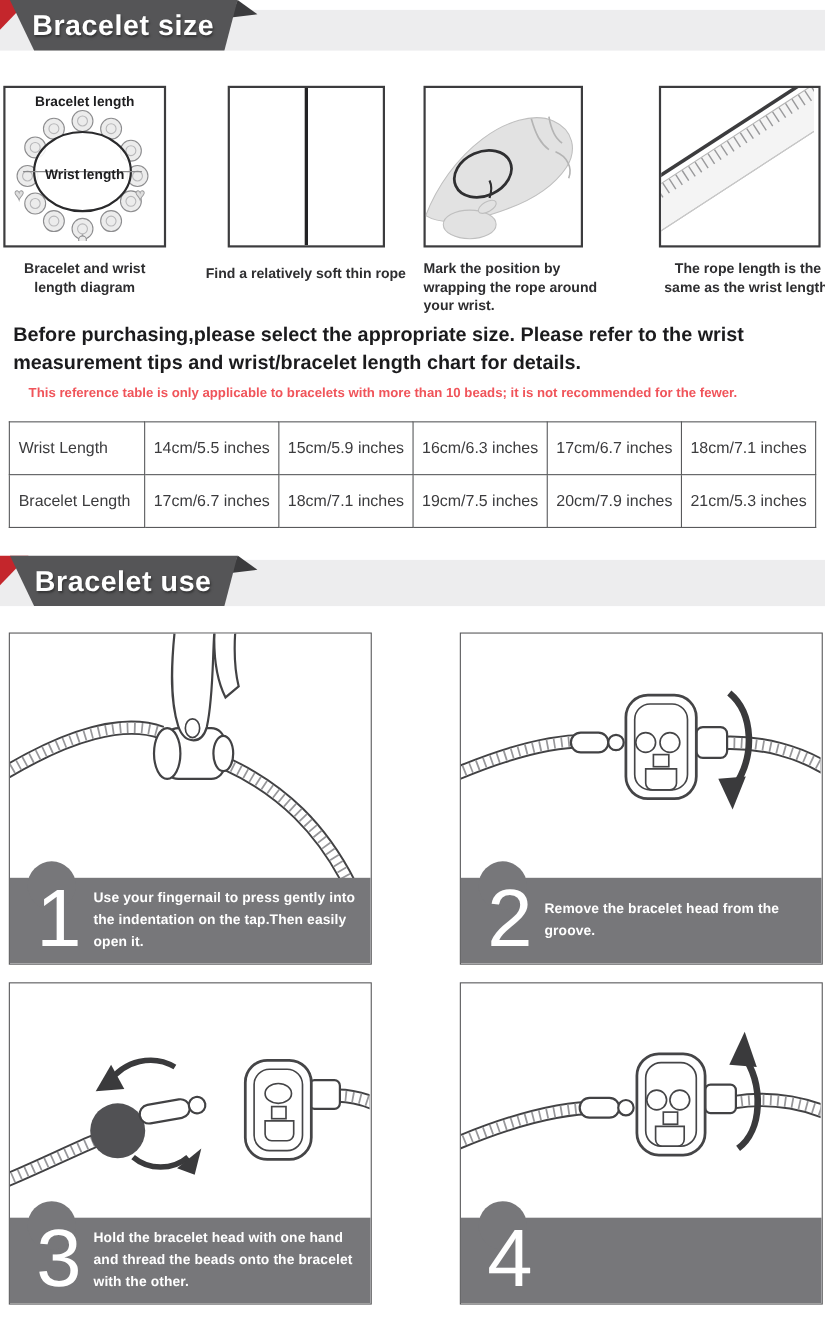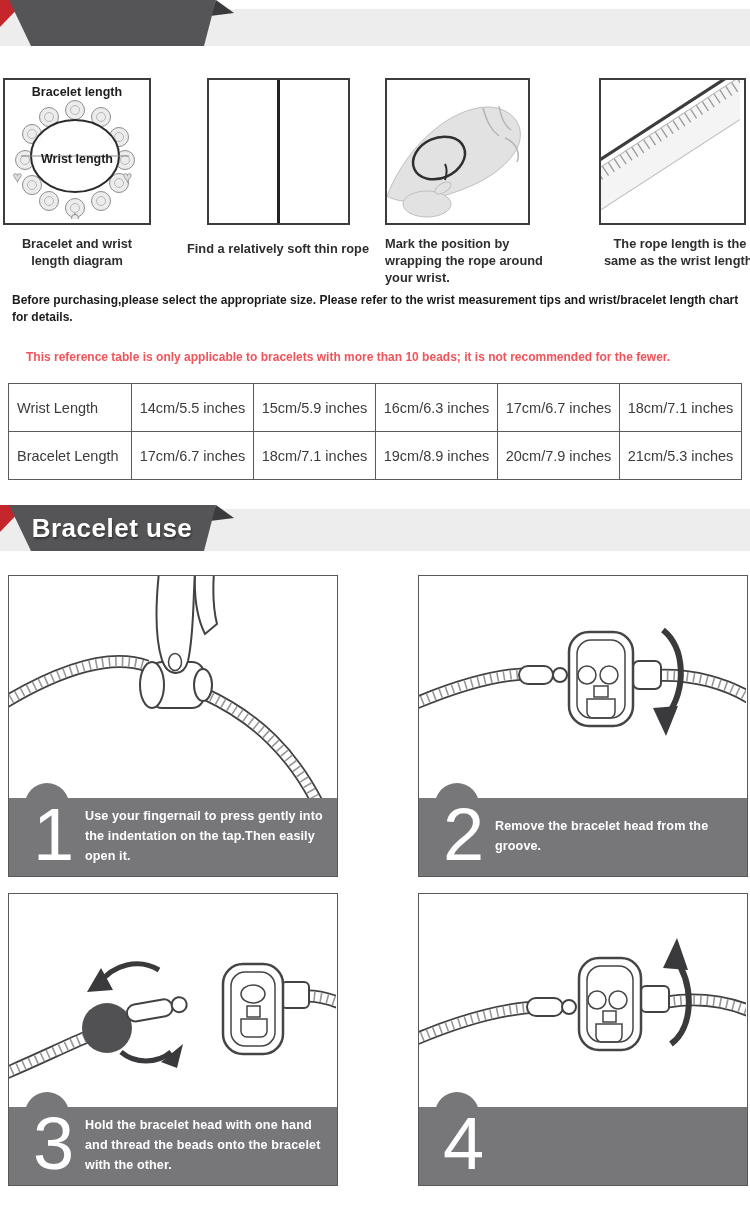--- a/index.html
+++ b/index.html
@@ -27,21 +27,21 @@
   .tp2 .tp-caption{white-space:nowrap;text-align:center;width:200px;margin-left:-12px;margin-top:16px;}
   .tp3{left:385px;width:168px;} .tp3 .tp-box{width:141px;height:143px;}
   .tp3 .tp-caption{width:164px;}
   .tp4{left:599px;width:180px;text-align:center;} .tp4 .tp-box{width:143px;height:143px;}
   .tp4 .tp-caption{width:162px;}
   .overlay-label{position:absolute;left:0;right:0;text-align:center;font-weight:700;
                  font-size:12.5px;color:#1d1d1f;}
   .rope-line{position:absolute;left:50%;top:0;bottom:0;width:3px;margin-left:-1.5px;background:#222224;}
 
   
-  .intro{position:absolute;top:292px;left:12px;width:732px;font-size:12px;font-weight:700;
+  .intro{position:absolute;top:292px;left:12px;width:732px;font-size:18px;font-weight:700;
          color:#1b1b1d;line-height:1.38;}
   .warning{position:absolute;top:350px;left:26px;width:736px;font-size:12px;font-weight:700;
            color:#f0545a;}
 
   
   .size-table{position:absolute;top:383px;left:8px;}
   table{border-collapse:collapse;width:734px;table-layout:fixed;}
   td{border:1.5px solid #595a5c;height:47px;font-size:14.5px;color:#3c3c3e;text-align:center;
      padding:0 2px;}
   td.lab{width:112px;text-align:left;padding-left:8px;}
@@ -69,20 +69,21 @@
 
 <div class="page">
 
   <div class="banner b1">
     <div class="band-strip"></div>
     <svg class="ribbon-svg" width="236" height="47" viewBox="0 0 236 47">
       <polygon points="0,0 26,0 0,27" fill="#c4262c"></polygon>
       <polygon points="216,0 234,13 210,16" fill="#3b3b3d"></polygon>
       <polygon points="9,0 216,0 204,46 31,46" fill="#555557"></polygon>
     </svg>
+    <div class="ribbon-text">Bracelet size</div>
   </div>
 
   <div class="panels-row">
 
     <div class="tp tp1">
       <div class="tp-box">
         <svg width="140" height="139" viewBox="0 0 140 139">
           <g stroke="#8d8d8f" stroke-width="1" fill="#ececec">
             <circle cx="70" cy="30" r="9.5"></circle>
               <circle cx="96" cy="37" r="9.5"></circle>
@@ -173,21 +174,21 @@
           <td>14cm/5.5 inches</td>
           <td>15cm/5.9 inches</td>
           <td>16cm/6.3 inches</td>
           <td>17cm/6.7 inches</td>
           <td>18cm/7.1 inches</td>
         </tr>
         <tr>
           <td class="lab">Bracelet Length</td>
           <td>17cm/6.7 inches</td>
           <td>18cm/7.1 inches</td>
-          <td>19cm/8.9 inches</td>
+          <td>19cm/7.5 inches</td>
           <td>20cm/7.9 inches</td>
           <td>21cm/5.3 inches</td>
         </tr>
       </tbody>
     </table>
   </div>
 
   <div class="banner b2" style="top:505px;">
     <div class="band-strip"></div>
     <svg class="ribbon-svg" width="236" height="47" viewBox="0 0 236 47">

